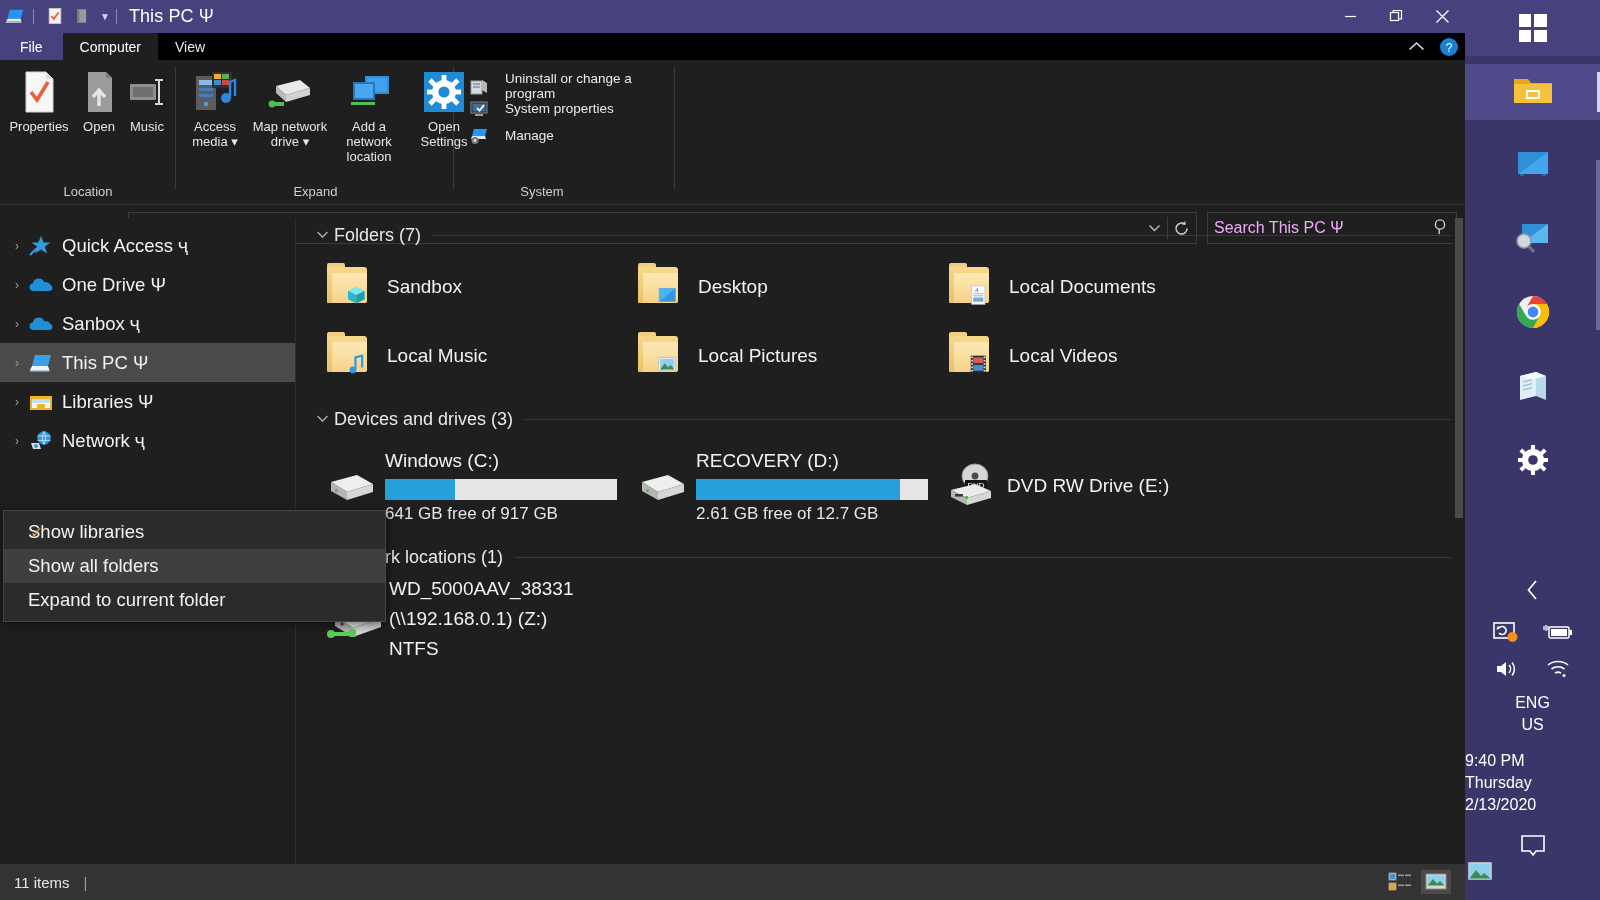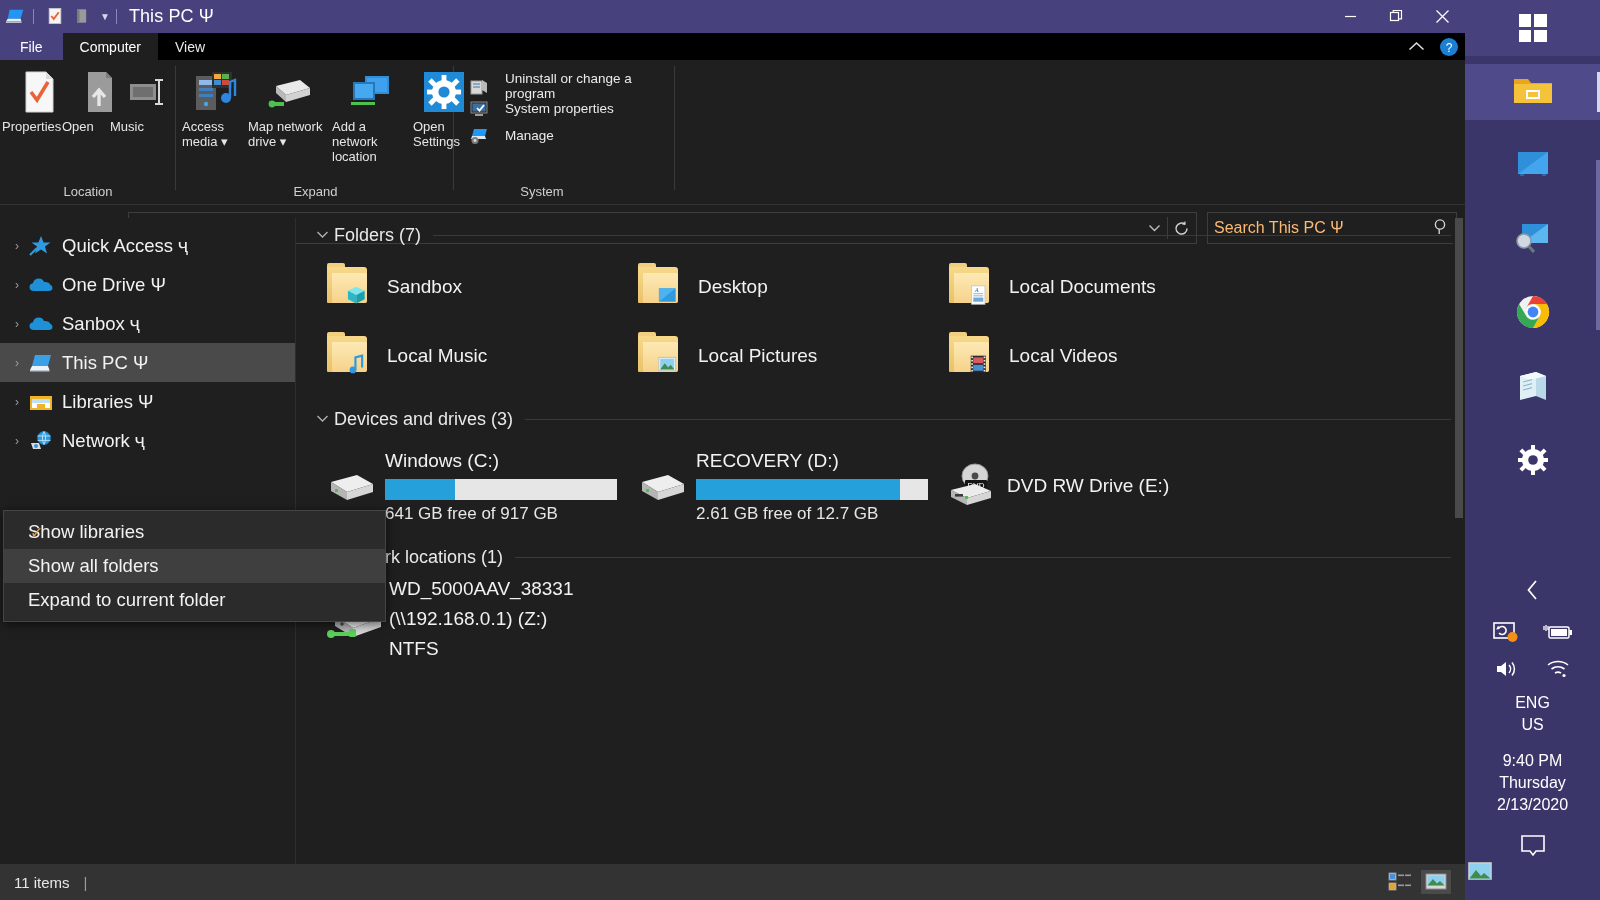--- a/index.html
+++ b/index.html
@@ -31,39 +31,39 @@
   .tab.active { background: #1f1f1f; color: #fff; }
   .tabstrip .rb-right { position: absolute; right: 0; top: 0; height: 27px; display: flex; align-items: center; }
   .rb-chev { width: 34px; height: 27px; display: flex; align-items: center; justify-content: center; color: #ddd; font-size: 13px; }
   .rb-help { width: 32px; height: 27px; display: flex; align-items: center; justify-content: center; }
 
   
   .ribbon { position: relative; height: 145px; background: #1f1f1f; border-bottom: 1px solid #333; }
   .rgroup { position: absolute; top: 0; height: 145px; }
   .rgroup .gl { position: absolute; bottom: 6px; left: 0; width: 100%; text-align: center; font-size: 13px; color: #cfcfcf; }
   .rgroup .vdiv { position: absolute; right: 0; top: 6px; height: 124px; width: 1px; background: #3a3a3a; }
-  .bigbtn { position: absolute; top: 8px; width: 74px; }
+  .bigbtn { position: absolute; top: 8px; width: 74px; text-align: center; }
   .bigbtn .ic { height: 46px; display: flex; align-items: flex-end; justify-content: center; }
   .bigbtn .lb { font-size: 13px; color: #e6e6e6; line-height: 15px; margin-top: 5px; }
   .smallrow { position: absolute; display: flex; align-items: center; gap: 16px; font-size: 13.5px; color: #eaeaea; }
   .smallrow .sic { width: 20px; height: 20px; flex: none; position: relative; }
 
   
   .addrbar { height: 46px; background: #1f1f1f; display: flex; align-items: center; padding: 0 8px; gap: 2px; }
   .navbtn { width: 28px; height: 30px; display: flex; align-items: center; justify-content: center; color: #c6c6c6; font-size: 19px; }
   .navbtn.small { width: 22px; font-size: 12px; }
   .addrbox { flex: 1; height: 32px; margin-left: 6px; background: #1f1f1f; border: 1px solid #3d3d3d; display: flex; align-items: center; padding: 0 2px; }
   .crumb-icon { width: 22px; height: 20px; margin: 0 4px 0 6px; position: relative; flex: none; }
   .crumb { font-size: 17px; color: #f0f0f0; padding: 0 4px; white-space: nowrap; }
   .crumb-sep { color: #9a9a9a; font-size: 13px; padding: 0 3px; }
   .addr-right { margin-left: auto; display: flex; align-items: center; }
   .addr-right .ab { width: 26px; height: 30px; display: flex; align-items: center; justify-content: center; color: #bdbdbd; font-size: 14px; }
   .addr-right .bsep { width: 1px; height: 22px; background: #3d3d3d; }
   .searchbox { width: 250px; height: 32px; margin-left: 8px; border: 1px solid #3d3d3d; display: flex; align-items: center; padding: 0 6px; }
-  .searchbox .ph { font-size: 16px; color: #fdba74; flex: 1; white-space: nowrap; overflow: hidden; }
+  .searchbox .ph { font-size: 16px; color: #f0abfc; flex: 1; white-space: nowrap; overflow: hidden; }
   .searchbox .sg { color: #cfcfcf; font-size: 15px; }
 
   
   .body { position: absolute; left: 0; top: 218px; right: 0; bottom: 36px; }
   .navpane { position: absolute; left: 0; top: 0; width: 296px; bottom: 0; background: #1f1f1f; border-right: 1px solid #2e2e2e; padding-top: 8px; }
   .navitem { height: 39px; display: flex; align-items: center; padding-left: 6px; }
   .navitem.sel { background: #4a4a4a; }
   .navitem .exp { width: 22px; text-align: center; color: #9d9d9d; font-size: 12px; flex: none; }
   .navitem .nic { width: 28px; height: 24px; position: relative; flex: none; margin-right: 6px; }
   .navitem .nlb { font-size: 18.5px; color: #f2f2f2; white-space: nowrap; }
@@ -114,21 +114,21 @@
   
   #taskbar { position: absolute; left: 1465px; top: 0; width: 135px; height: 900px; background: #3b3669; }
   .tbitem { width: 135px; height: 56px; display: flex; align-items: center; justify-content: center; position: relative; }
   .tbitem.start { background: #47417e; }
   .tbitem.active { background: #4f4a89; }
   .tbitem.active::before { content:""; position: absolute; right: 0; top: 8px; bottom: 8px; width: 3px; background: #d8d6ec; }
   .tbtray { position: absolute; left: 0; width: 135px; }
   .trayrow { display: flex; align-items: center; justify-content: center; gap: 24px; }
   .traytxt { text-align: center; color: #fff; font-size: 16px; line-height: 22px; }
   .tray-chev { text-align: center; color: #fff; font-size: 19px; }
-  .clock { text-align: center; color: #fff; font-size: 16px; line-height: 22px; }
+  .clock { text-align: left; color: #fff; font-size: 16px; line-height: 22px; }
   .tbscroll { position: absolute; right: 0; width: 4px; background: #6e68a0; }
   .tbthumb-pic { position: absolute; left: 1468px; width: 24px; height: 18px; }
 
   
   .folder { position: absolute; left: 7%; top: 16%; width: 72%; height: 64%; }
   .folder .back { position: absolute; left: 0; top: 0; width: 100%; height: 100%; background: linear-gradient(180deg,#f7d98a,#e9c169); border-radius: 1px 3px 3px 1px; }
   .folder .tabtop { position: absolute; left: 0; top: -12%; width: 46%; height: 16%; background: #f2cf80; border-radius: 2px 2px 0 0; }
   .folder .front { position: absolute; left: 12%; top: 16%; width: 88%; height: 84%; background: linear-gradient(180deg,#fde9b4,#f6d28a); border-radius: 0 2px 2px 0; }
   .badge { position: absolute; right: -2%; bottom: -6%; width: 56%; height: 56%; }
 

